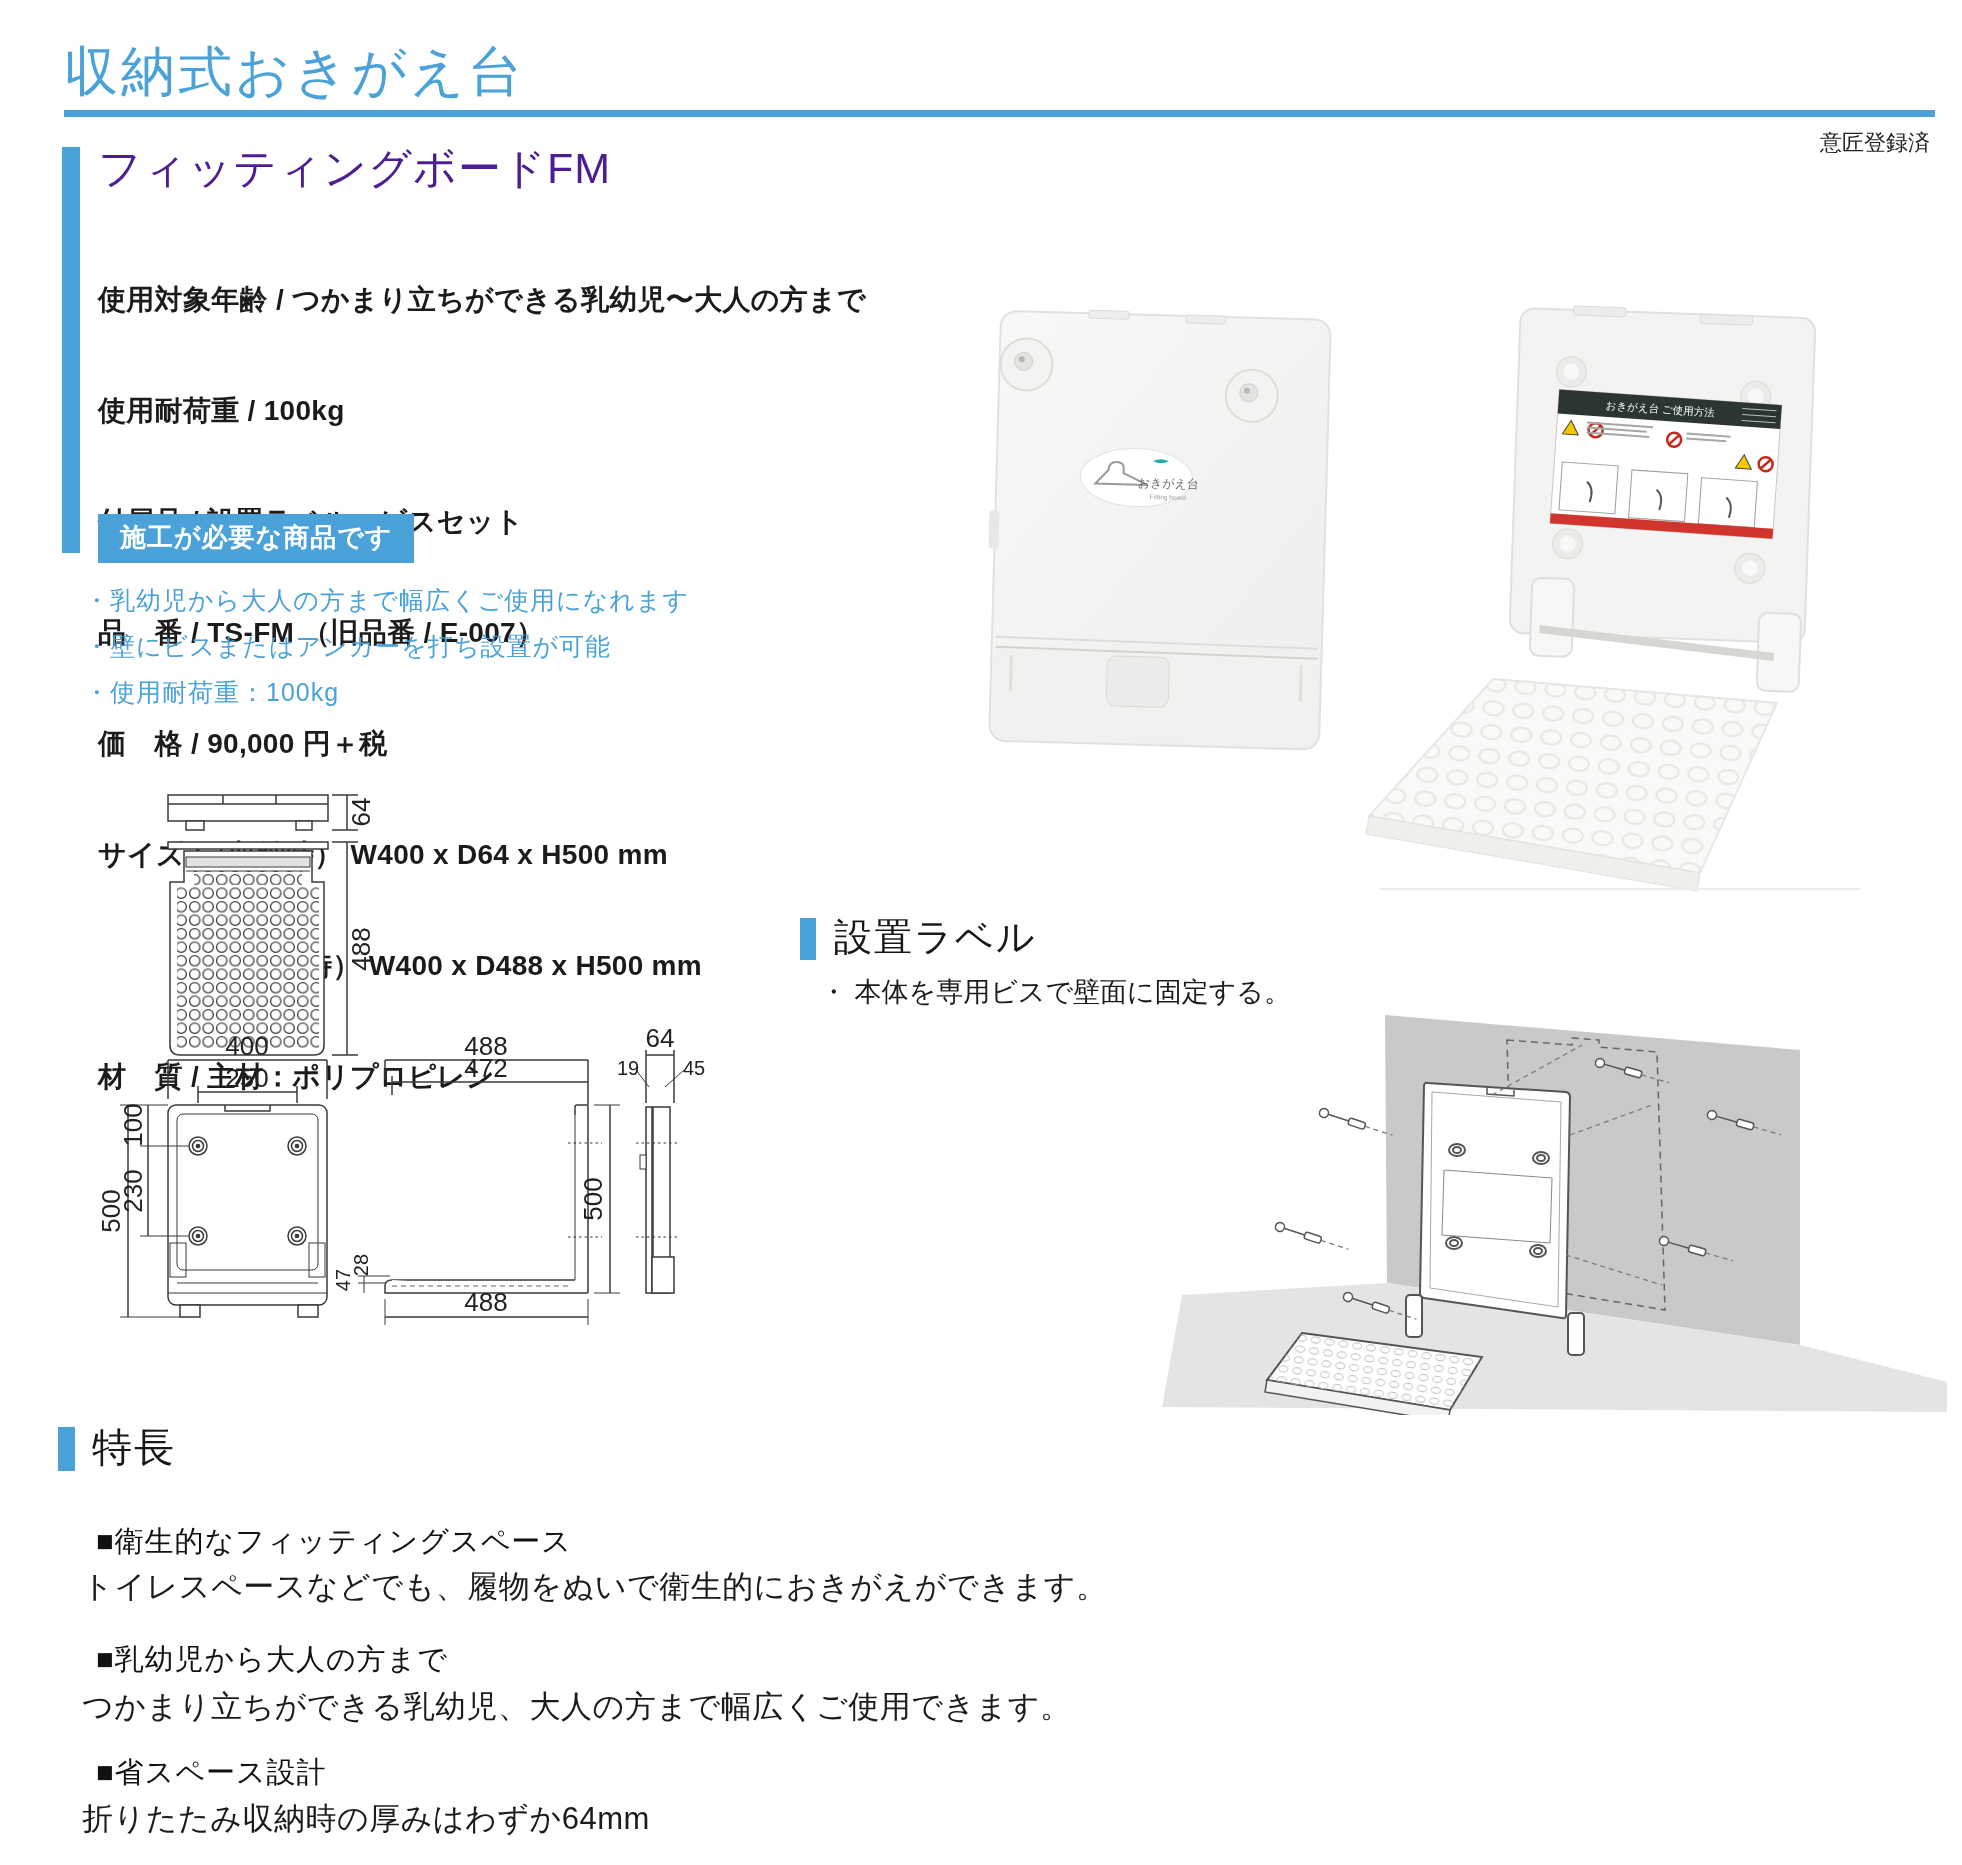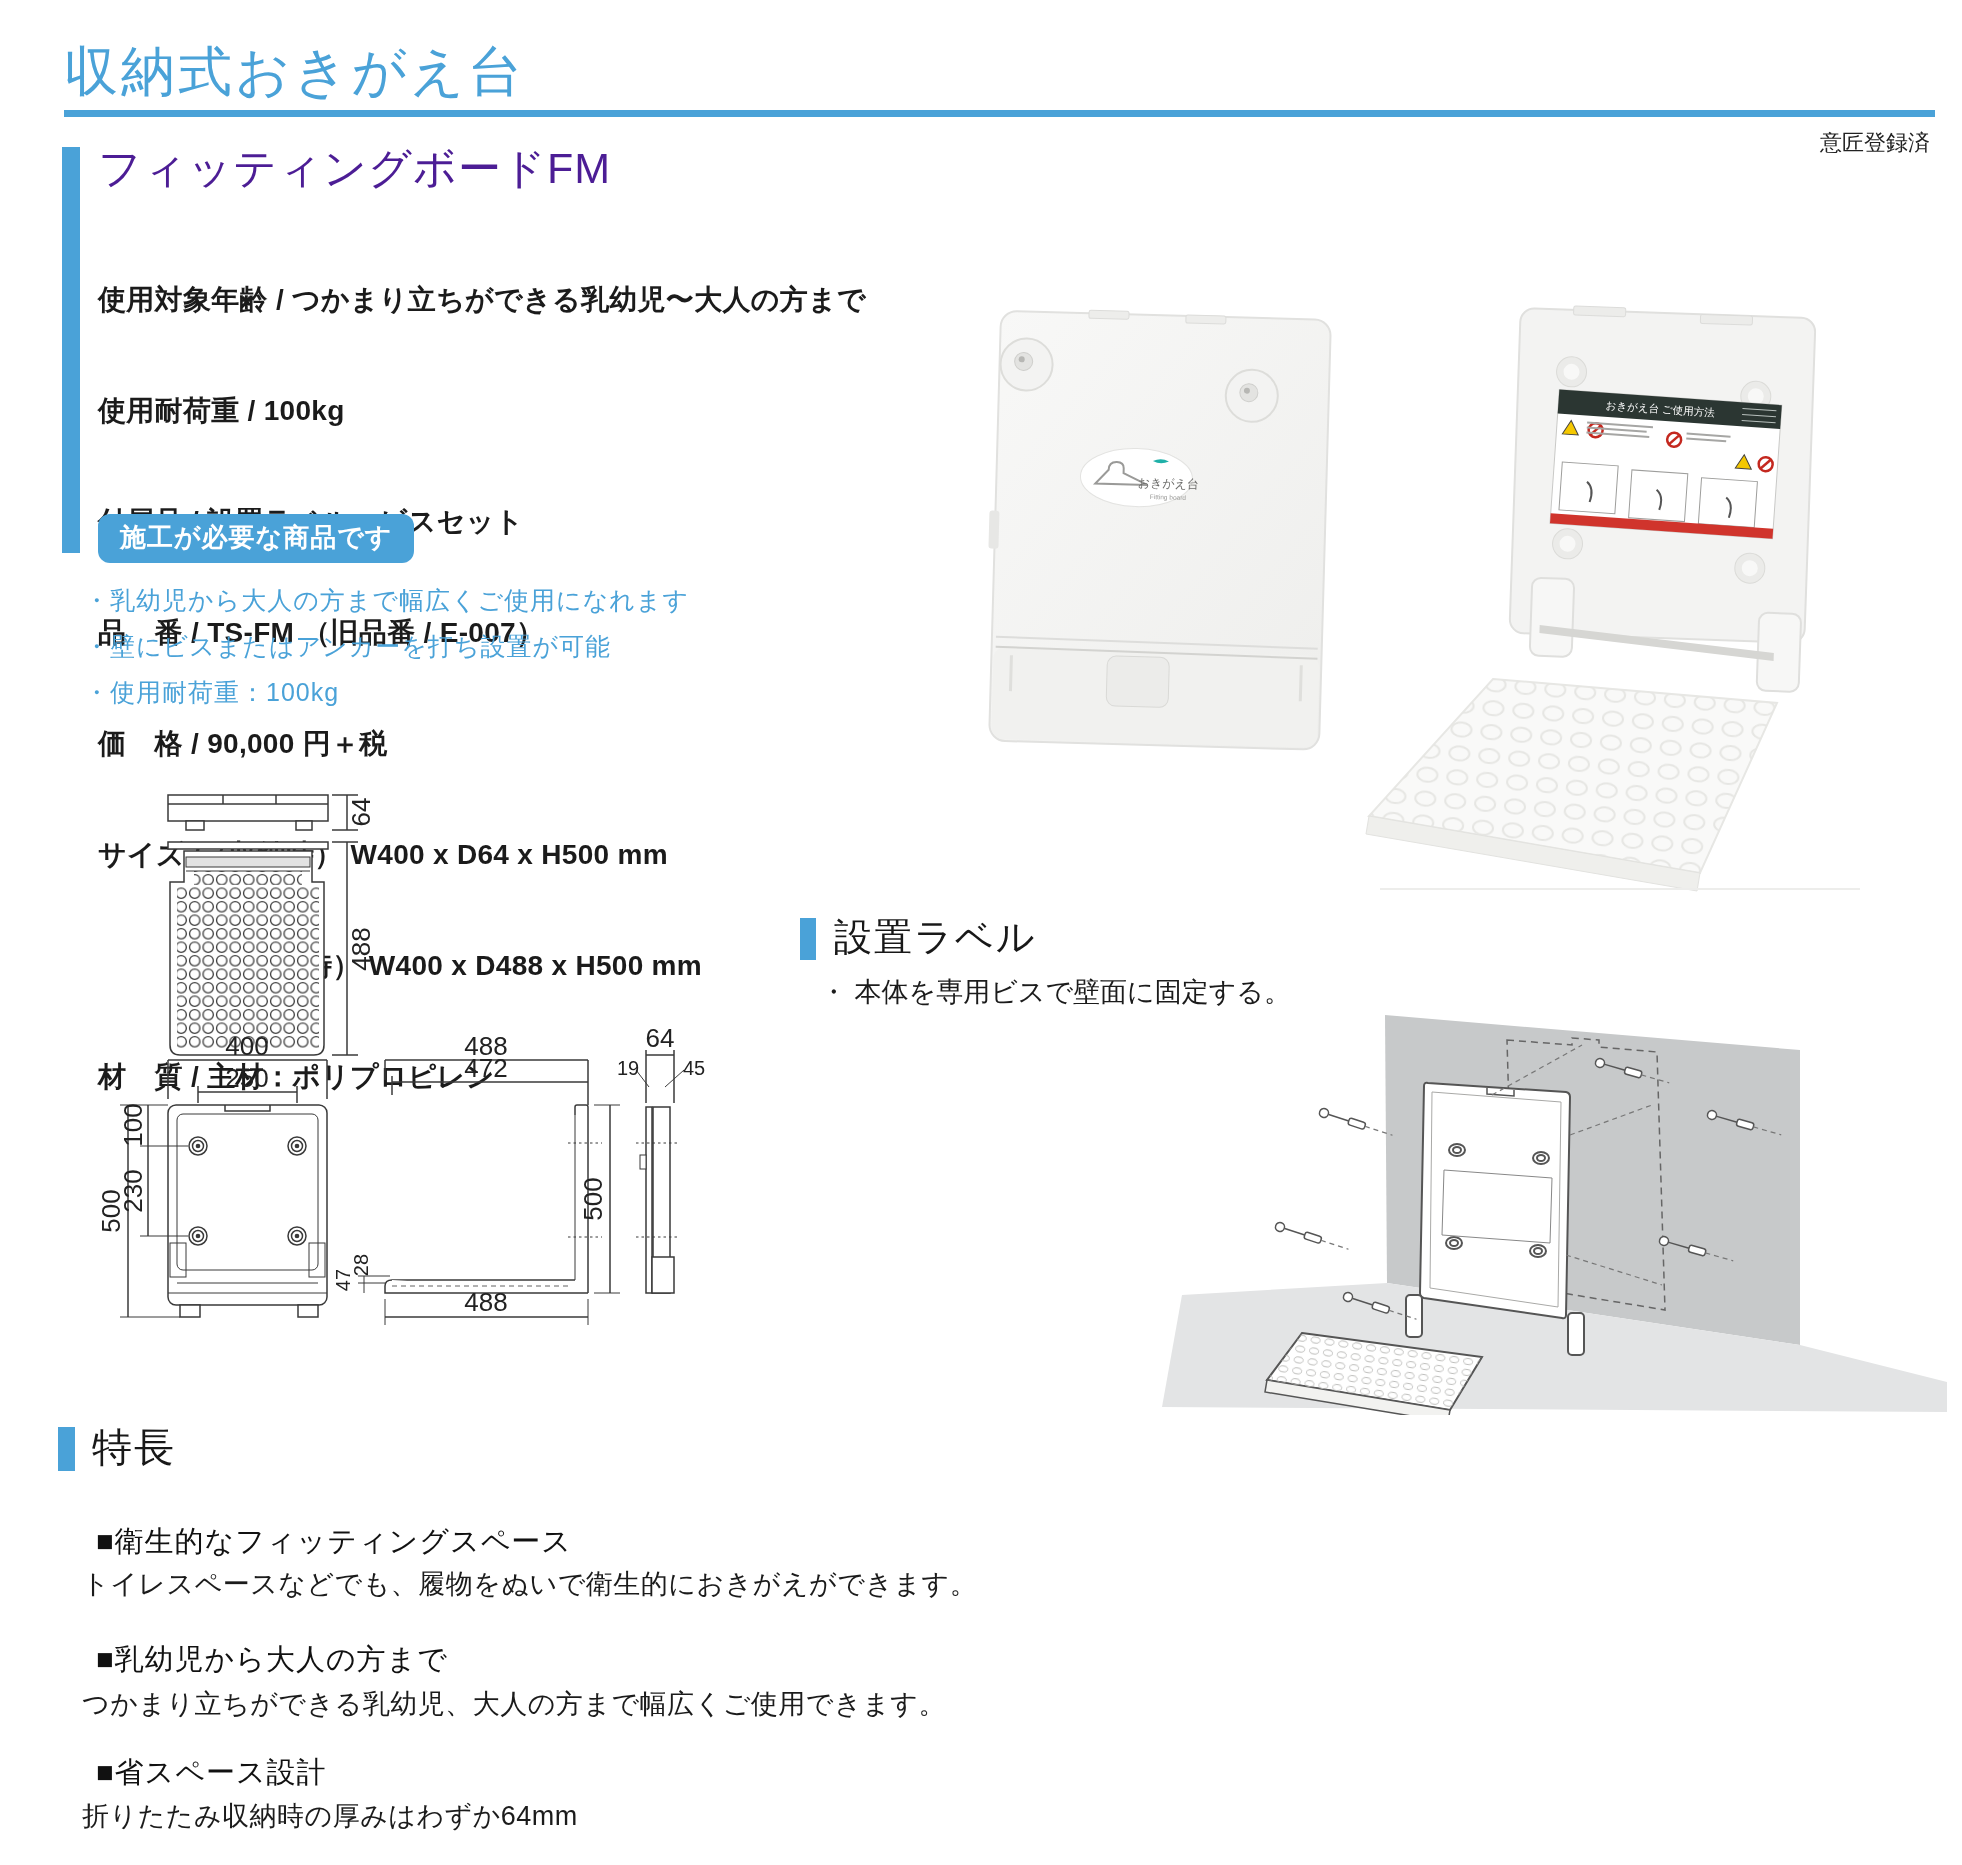--- a/index.html
+++ b/index.html
@@ -12,28 +12,28 @@
   
   .hdr-title{left:64px;top:36px;font-size:54px;letter-spacing:3px;color:#4AA2D8;}
   .hdr-rule{left:64px;top:110px;width:1871px;height:7px;background:#4AA2D8;}
   .hdr-note{left:0;top:128px;width:1930px;text-align:right;font-size:22px;color:#222;}
   
   .vbar{width:18px;background:#4AA2D8;}
   .prod-bar{left:62px;top:147px;height:406px;}
   .prod-name{left:98px;top:140px;font-size:43px;letter-spacing:1px;color:#4c1d95;}
   .specs{left:98px;top:207px;font-size:28px;line-height:37px;letter-spacing:0.3px;white-space:pre;color:#1b1b1b;font-weight:bold;}
   .badge{left:98px;top:514px;background:#4AA2D8;color:#fff;font-size:26px;font-weight:bold;
-         padding:6px 22px 8px 22px;border-radius:12px;letter-spacing:1px;}
+         padding:6px 22px 8px 22px;border-radius:0;letter-spacing:1px;}
   .highlights{left:84px;top:577px;font-size:25px;line-height:46px;color:#4AA2D8;letter-spacing:1px;}
   
   .sec-head{font-size:38px;color:#181818;letter-spacing:2px;}
   .step-text{left:820px;top:974px;font-size:27px;color:#1b1b1b;}
   
   .feat-title{font-size:29px;color:#111;letter-spacing:1px;margin-left:16px;}
-  .feat-body{font-size:27px;color:#1b1b1b;letter-spacing:0.5px;}
+  .feat-body{font-size:31px;color:#1b1b1b;letter-spacing:0.5px;}
   svg text{font-family:"Liberation Sans","DejaVu Sans",sans-serif;}
   .dim{fill:#222;font-size:26px;}
   .dim-s{fill:#222;font-size:20px;}
 </style>
 </head>
 <body>
 
 <div class="abs hdr-title">収納式おきがえ台</div>
 <div class="abs hdr-rule"></div>
 <div class="abs hdr-note">意匠登録済</div>

